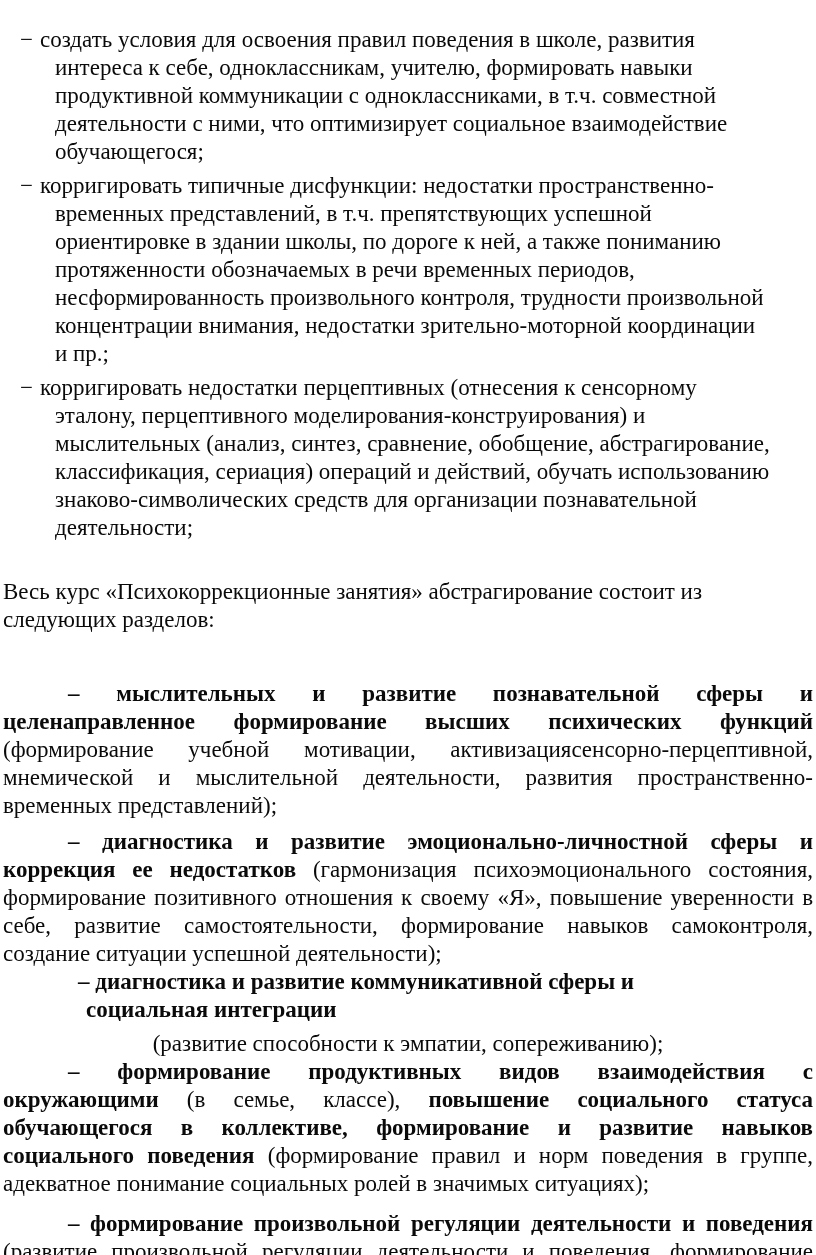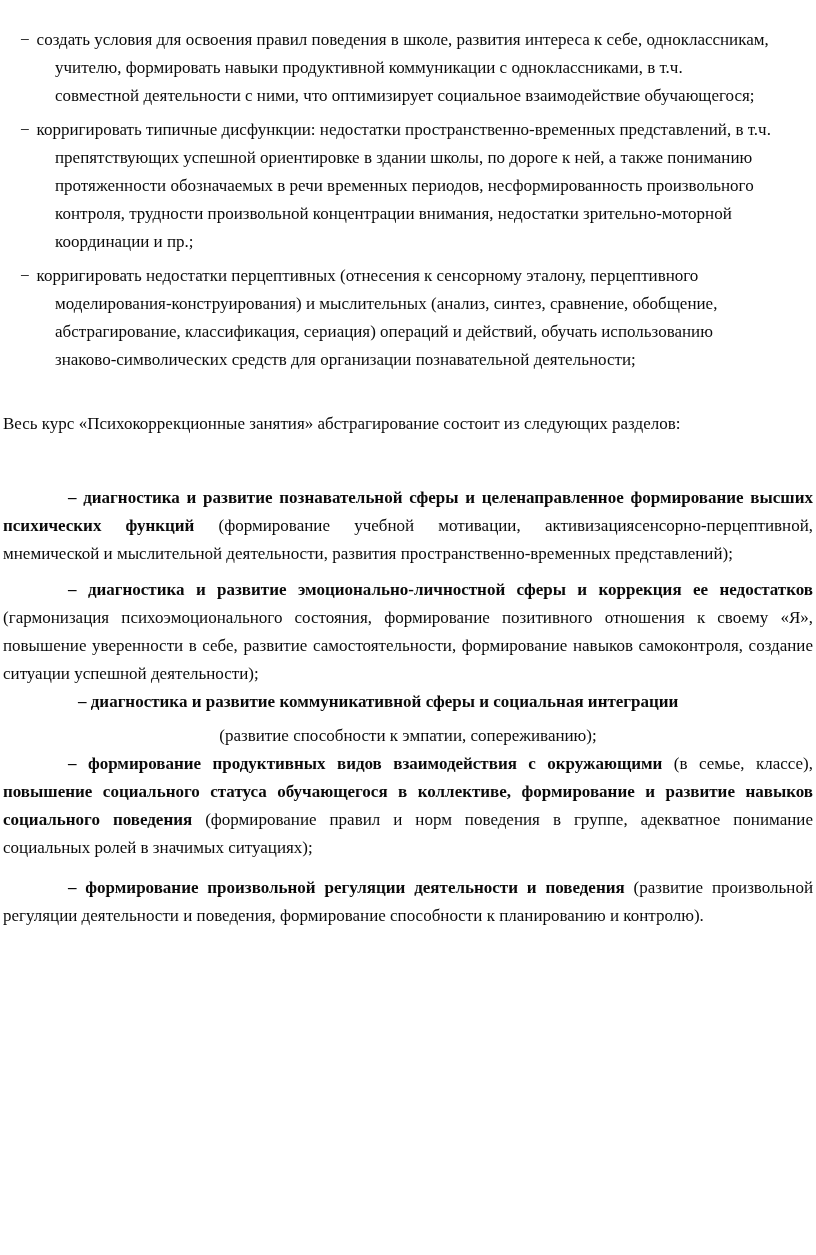--- a/index.html
+++ b/index.html
@@ -11,21 +11,21 @@
     width: 816px;
     height: 1255px;
     overflow: hidden;
   }
   .page {
     box-sizing: border-box;
     width: 816px;
     height: 1255px;
     padding: 26px 3px 0 3px;
     font-family: "Liberation Serif", "DejaVu Serif", serif;
-    font-size: 17px;
+    font-size: 23px;
     line-height: 28px;
     color: #0a0a0a;
     background: #ffffff;
   }
   
   ul.objectives {
     list-style: none;
     margin: 0;
     padding: 0 42px 0 0;
   }
@@ -75,21 +75,21 @@
 
   <ul class="objectives">
       <li><span class="mk">−</span><span>создать условия для освоения правил поведения в школе, развития интереса к себе, одноклассникам, учителю, формировать навыки продуктивной коммуникации с одноклассниками, в т.ч. совместной деятельности с ними, что оптимизирует социальное взаимодействие обучающегося;</span></li>
       <li><span class="mk">−</span><span>корригировать типичные дисфункции: недостатки пространственно-временных представлений, в т.ч. препятствующих успешной ориентировке в здании школы, по дороге к ней, а также пониманию протяженности обозначаемых в речи временных периодов, несформированность произвольного контроля, трудности произвольной концентрации внимания, недостатки зрительно-моторной координации и пр.;</span></li>
       <li><span class="mk">−</span><span>корригировать недостатки перцептивных (отнесения к сенсорному эталону, перцептивного моделирования-конструирования) и мыслительных (анализ, синтез, сравнение, обобщение, абстрагирование, классификация, сериация) операций и действий, обучать использованию знаково-символических средств для организации познавательной деятельности;</span></li>
     </ul>
 
   <p class="intro">Весь курс «Психокоррекционные занятия» абстрагирование состоит из следующих разделов:</p>
 
   <div id="sections">
-      <p class="justified"><span class="b">– диагностика и развитие познавательной сферы и целенаправленное формирование высших психических функций </span><span>(формирование учебной мотивации, активизациясенсорно-перцептивной, мнемической и мыслительной деятельности, развития пространственно-временных представлений);</span></p>
+      <p class="justified"><span class="b">– мыслительных и развитие познавательной сферы и целенаправленное формирование высших психических функций </span><span>(формирование учебной мотивации, активизациясенсорно-перцептивной, мнемической и мыслительной деятельности, развития пространственно-временных представлений);</span></p>
       <p class="justified"><span class="b">– диагностика и развитие эмоционально-личностной сферы и коррекция ее недостатков </span><span>(гармонизация психоэмоционального состояния, формирование позитивного отношения к своему «Я», повышение уверенности в себе, развитие самостоятельности, формирование навыков самоконтроля, создание ситуации успешной деятельности);</span></p>
       <p class="hanging"><span class="b">– диагностика и развитие коммуникативной сферы и социальная интеграции</span></p>
       <p class="plain"><span>(развитие способности к эмпатии, сопереживанию);</span></p>
       <p class="justified"><span class="b">– формирование продуктивных видов взаимодействия с окружающими </span><span>(в семье, классе), </span><span class="b">повышение социального статуса обучающегося в коллективе, формирование и развитие навыков социального поведения </span><span>(формирование правил и норм поведения в группе, адекватное понимание социальных ролей в значимых ситуациях);</span></p>
       <p class="justified"><span class="b">– формирование произвольной регуляции деятельности и поведения </span><span>(развитие произвольной регуляции деятельности и поведения, формирование способности к планированию и контролю).</span></p>
     </div>
 
 </div>
 
 </body></html>

